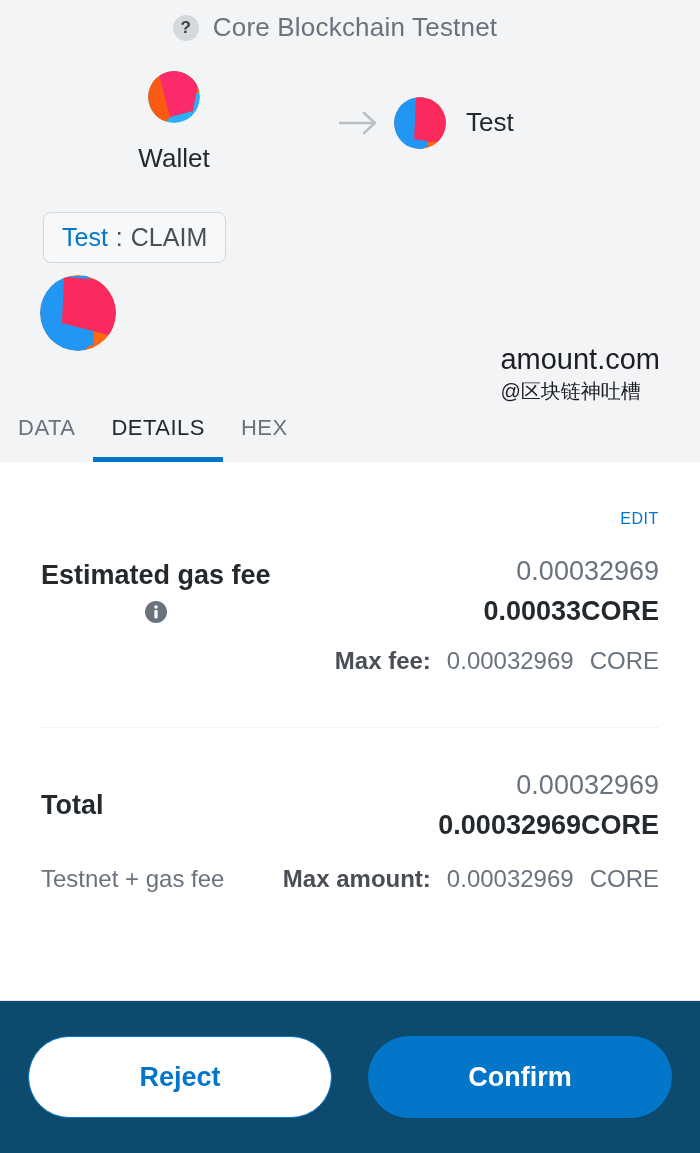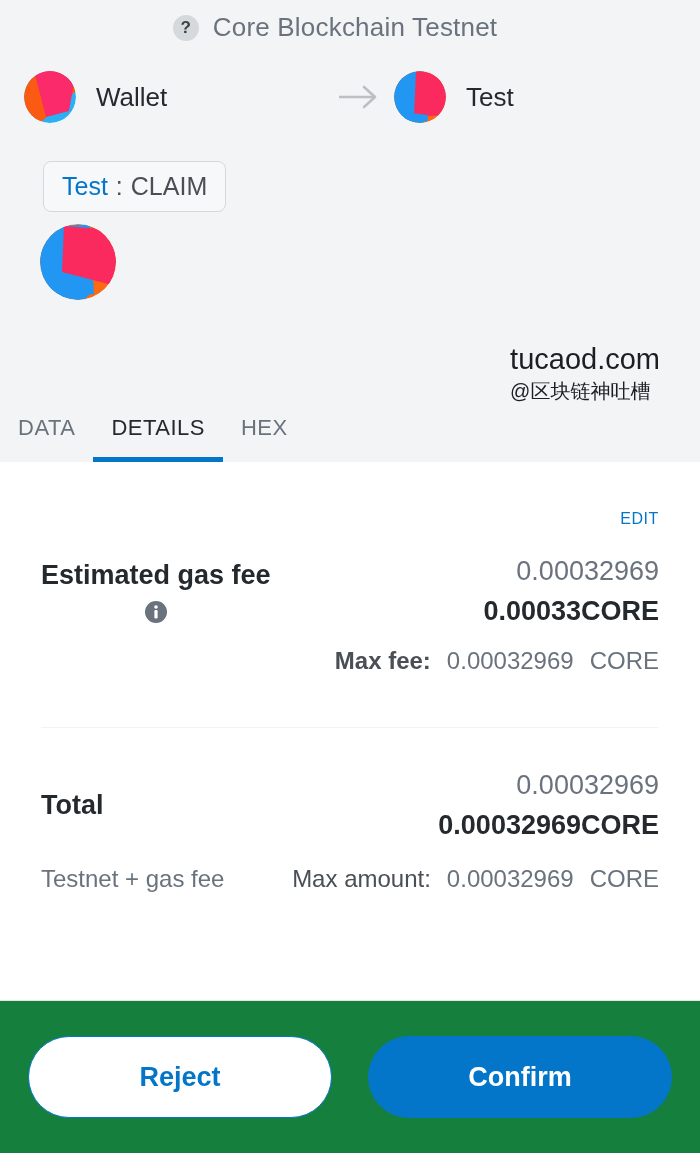--- a/index.html
+++ b/index.html
@@ -67,21 +67,21 @@
     margin-top: 28px;
     padding: 0 24px;
   }
 
   .account {
     display: flex;
     align-items: center;
     gap: 20px;
   }
 
-  .account-from { width: 300px; }
+  .account-from { width: 300px; flex-direction: column; }
 
   .account-name {
     font-size: 26px;
     color: #24292e;
     white-space: nowrap;
   }
 
   .arrow-wrap {
     width: 70px;
     display: flex;
@@ -259,34 +259,34 @@
     justify-content: space-between;
     margin-top: 24px;
     font-size: 24px;
   }
   .total-note { color: #6a737d; }
   .maxamount-group {
     display: flex;
     align-items: baseline;
     gap: 16px;
   }
-  .maxamount-label { font-weight: normal; color: #4a4f55; }
+  .maxamount-label { font-weight: bold; color: #4a4f55; }
   .maxamount-value { color: #6a737d; }
   .maxamount-unit { color: #6a737d; }
 
   
   .footer {
     flex: 0 0 153px;
     border-top: 1px solid #e5e6e8;
     display: flex;
     align-items: center;
     justify-content: center;
     gap: 36px;
     padding: 0 28px;
-    background: #15803d;
+    background: #0c4a6e;
   }
 
   .btn {
     flex: 1 1 0;
     height: 82px;
     border-radius: 41px;
     font-size: 27px;
     font-weight: bold;
     cursor: pointer;
     font-family: inherit;
@@ -377,21 +377,21 @@
         <g clip-path="url(#clipBig)">
           <rect width="76" height="76" fill="#fb6a12"></rect>
           <polygon points="0,4 50,0 54,70 0,76" fill="#2196f3"></polygon>
           <polygon points="24,2 76,6 76,62 22,48" fill="#fa2a5e"></polygon>
           <polygon points="0,60 52,68 44,76 0,76" fill="#2196f3"></polygon>
         </g>
       </svg>
     </div>
 
     <div class="watermark">
-      <div>tucaod.com</div>
+      <div>amount.com</div>
       <div class="watermark-cn">@区块链神吐槽</div>
     </div>
 
     <div class="tabs">
       <div class="tab">DATA</div>
       <div class="tab active">DETAILS</div>
       <div class="tab">HEX</div>
     </div>
 
   </div>

